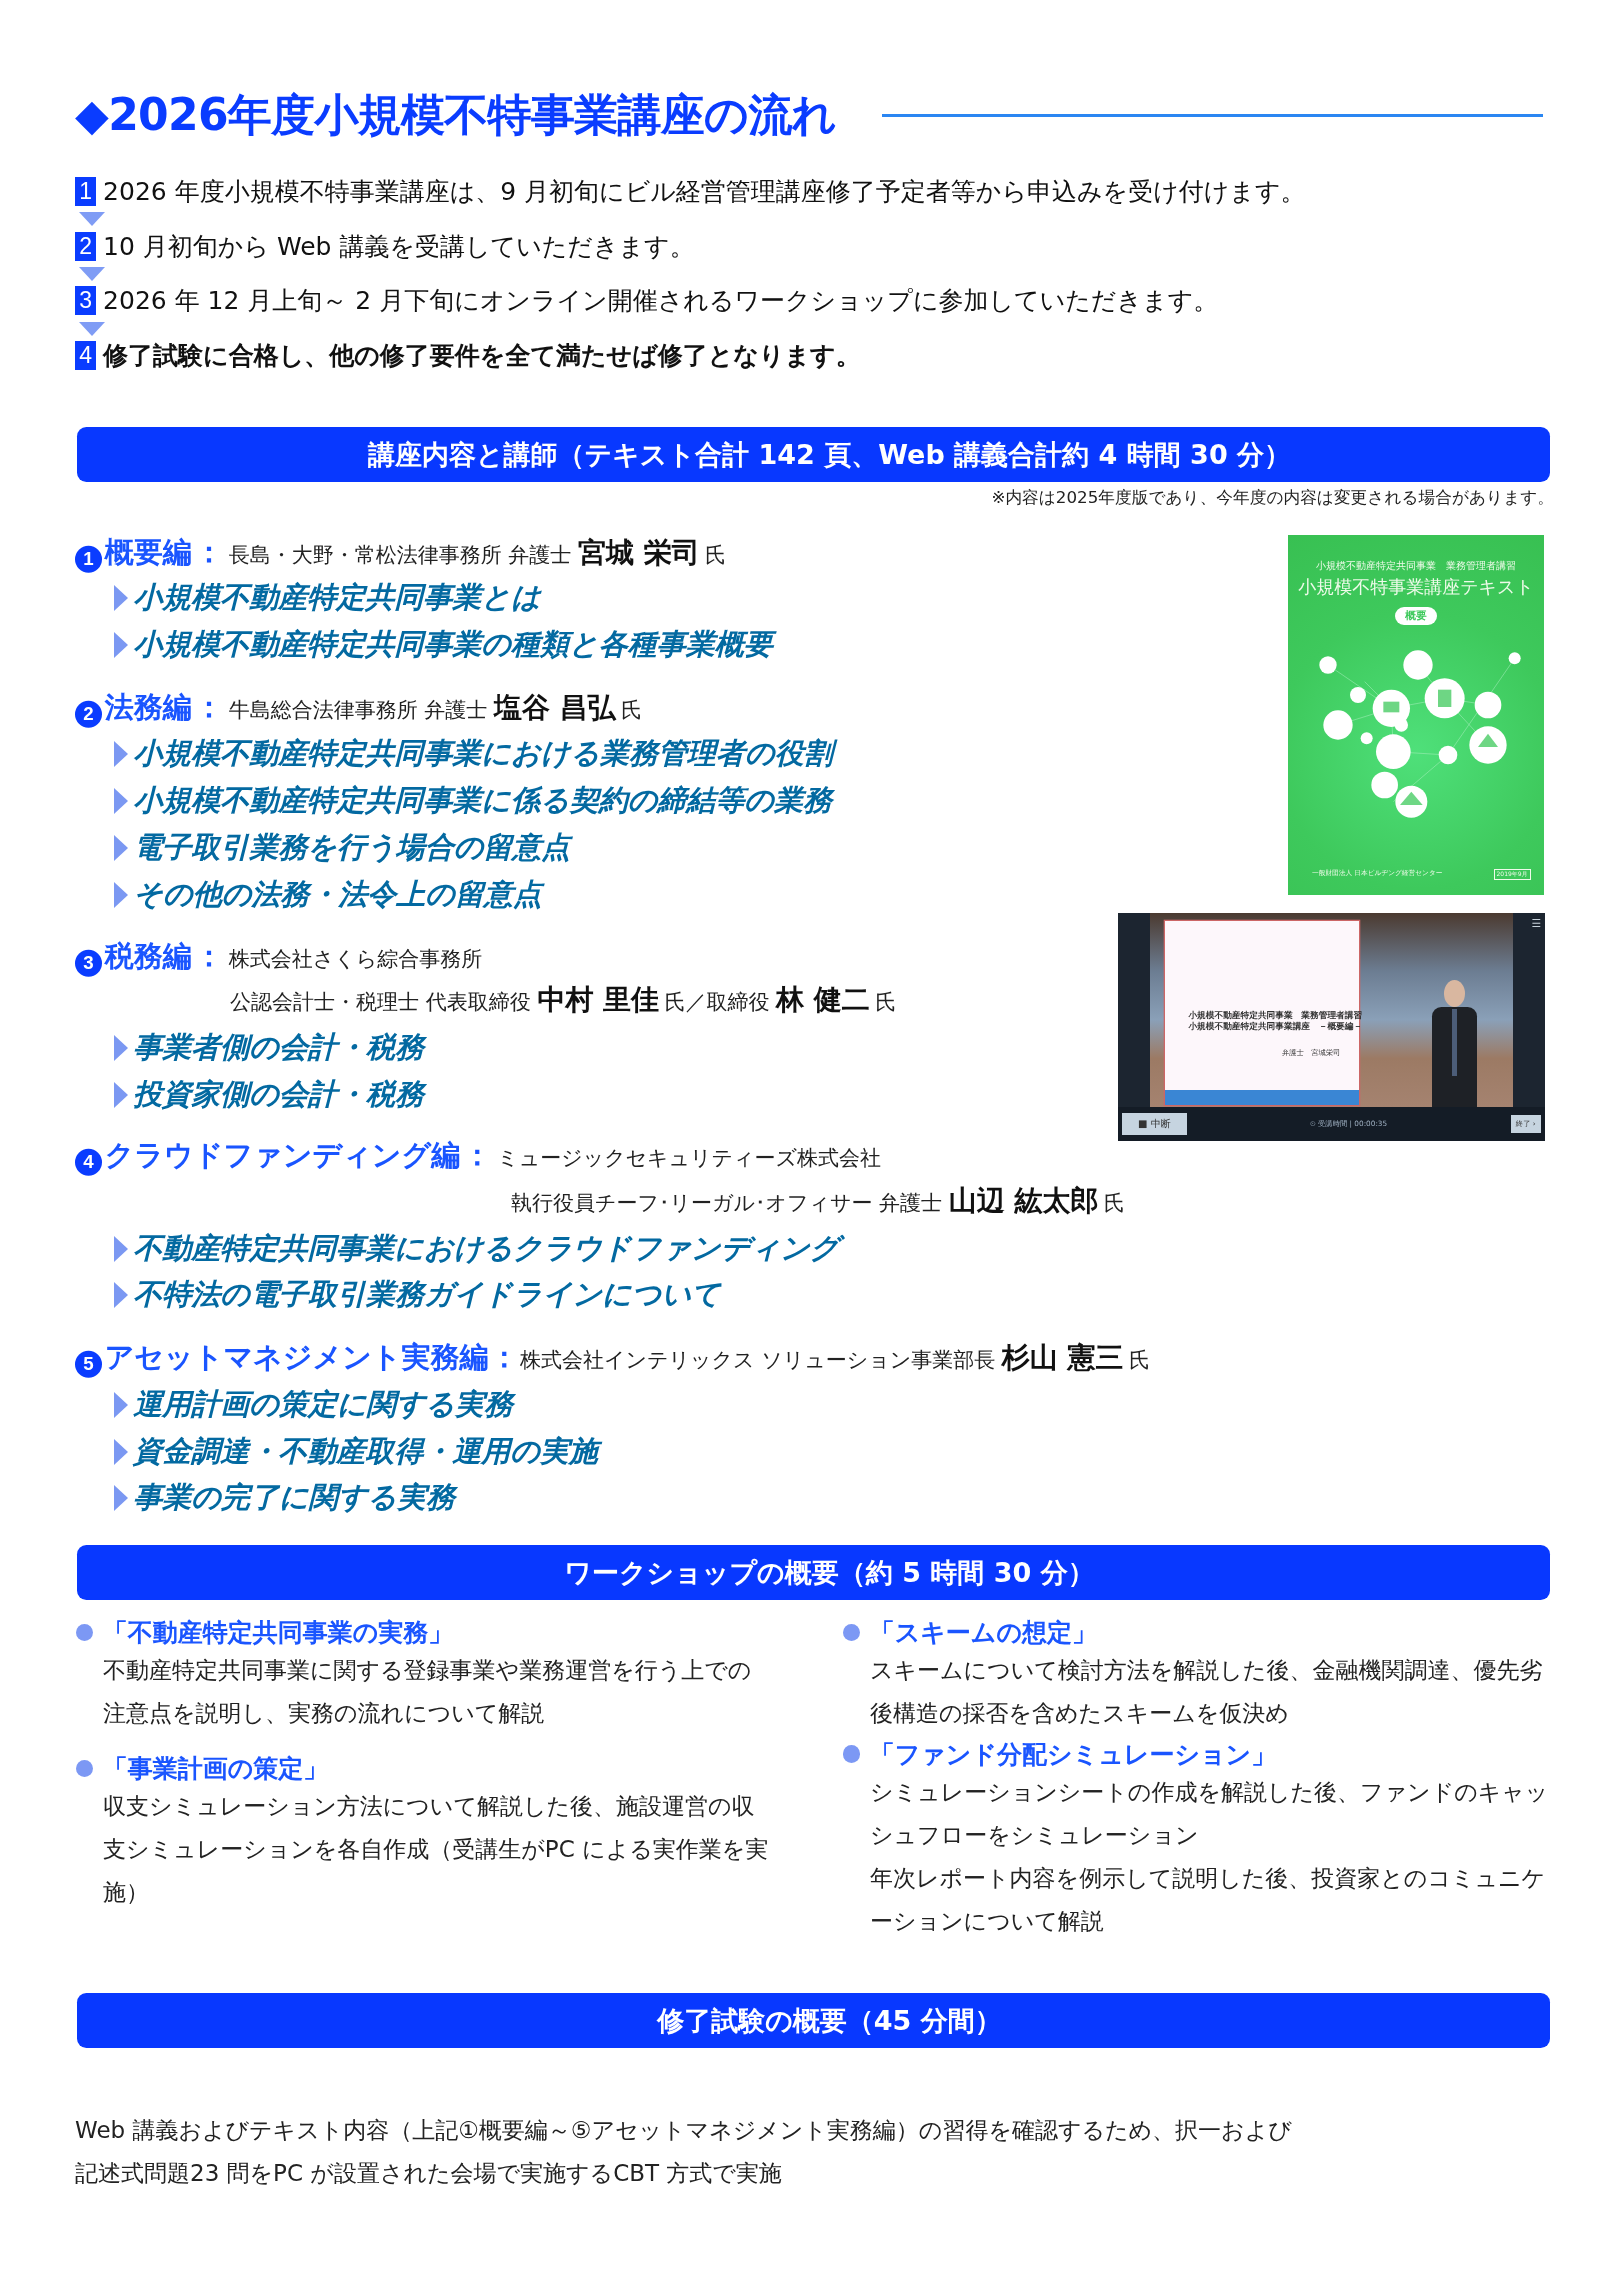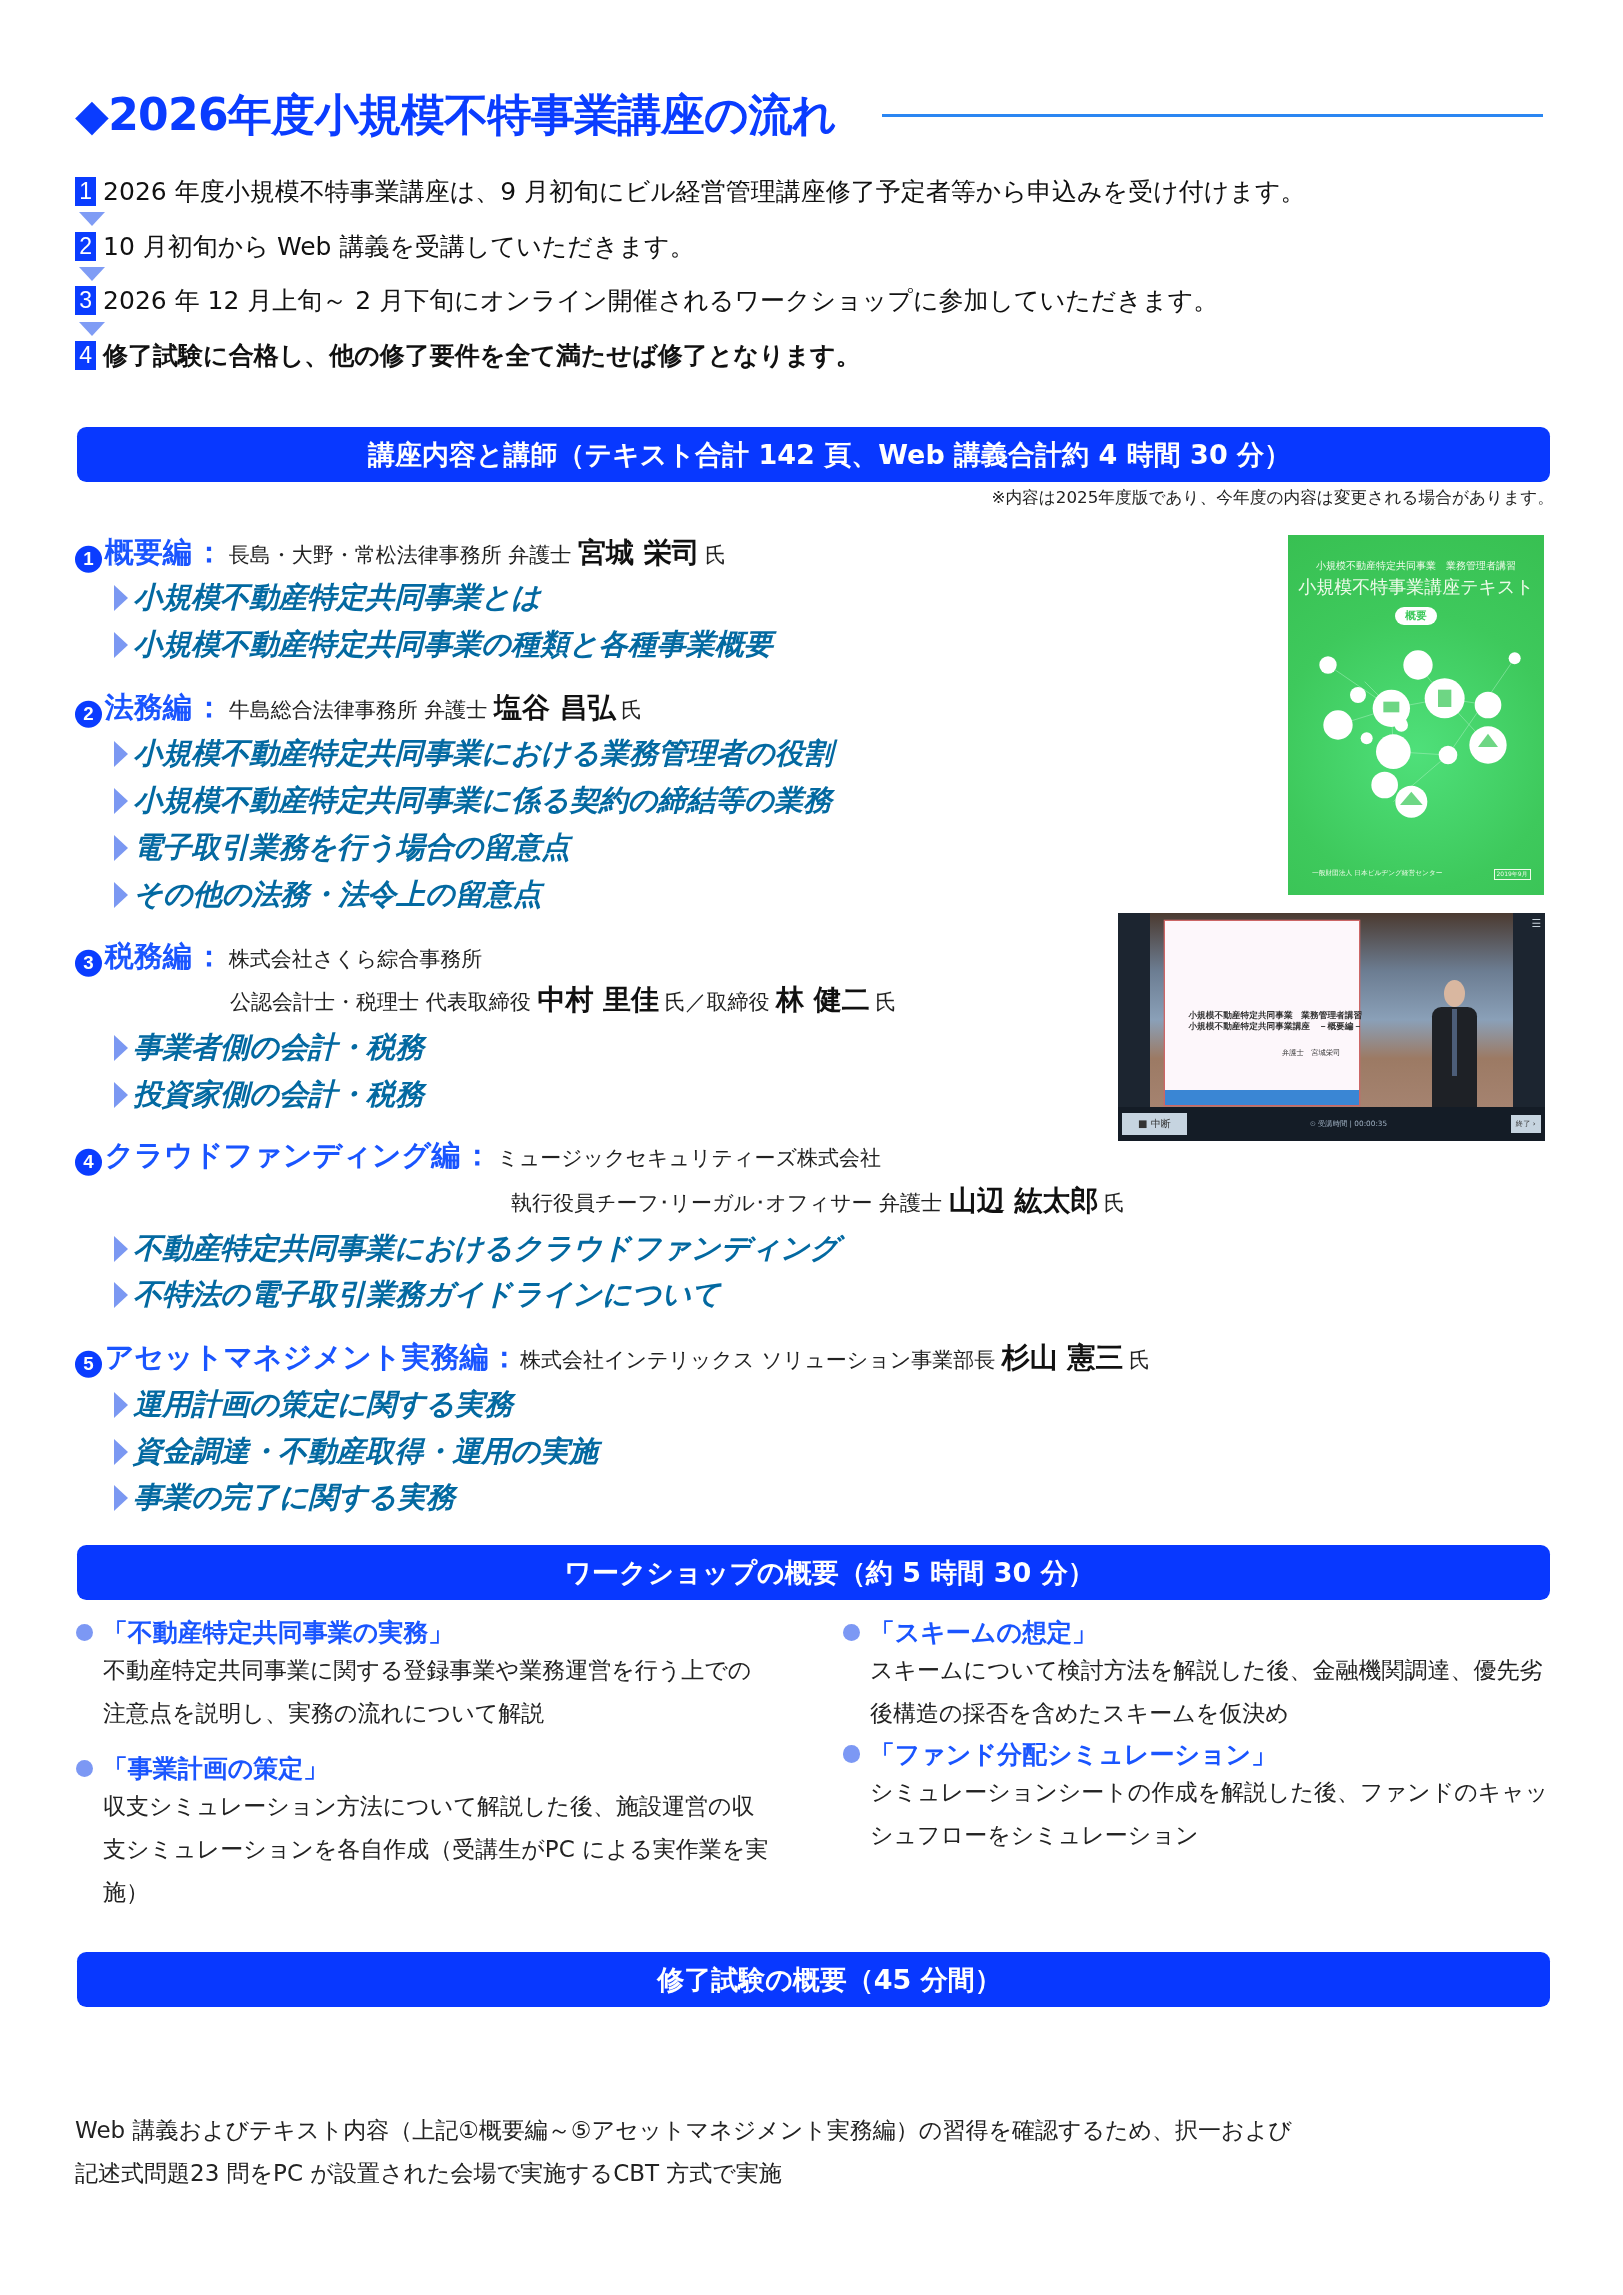--- a/index.html
+++ b/index.html
@@ -268,20 +268,21 @@
   <div class="ws-head">
       <span class="dot"></span>
       <span class="ws-title">「スキームの想定」</span>
     </div>
   <div class="ws-desc" style="margin-left:27px;width:688px">スキームについて検討方法を解説した後、金融機関調達、優先劣後構造の採否を含めたスキームを仮決め</div>
   <div class="ws-head" style="margin-top:2.7px">
       <span class="dot"></span>
       <span class="ws-title">「ファンド分配シミュレーション」</span>
     </div>
   <div class="ws-desc" style="margin-left:27px;width:688px">シミュレーションシートの作成を解説した後、ファンドのキャッシュフローをシミュレーション</div>
-</div>
-
-<div class="abs bar" style="top:1952px">
+  <div class="ws-desc" style="margin-left:27px;width:688px">年次レポート内容を例示して説明した後、投資家とのコミュニケーションについて解説</div>
+</div>
+
+<div class="abs bar" style="top:1993px">
   <span class="bar-text">修了試験の概要（45 分間）</span>
 </div>
 <div class="abs exam" style="top:2115px">Web 講義およびテキスト内容（上記①概要編～⑤アセットマネジメント実務編）の習得を確認するため、択一および</div>
 <div class="abs exam" style="top:2158px">記述式問題23 問をPC が設置された会場で実施するCBT 方式で実施</div>
 
 
 </body></html>

